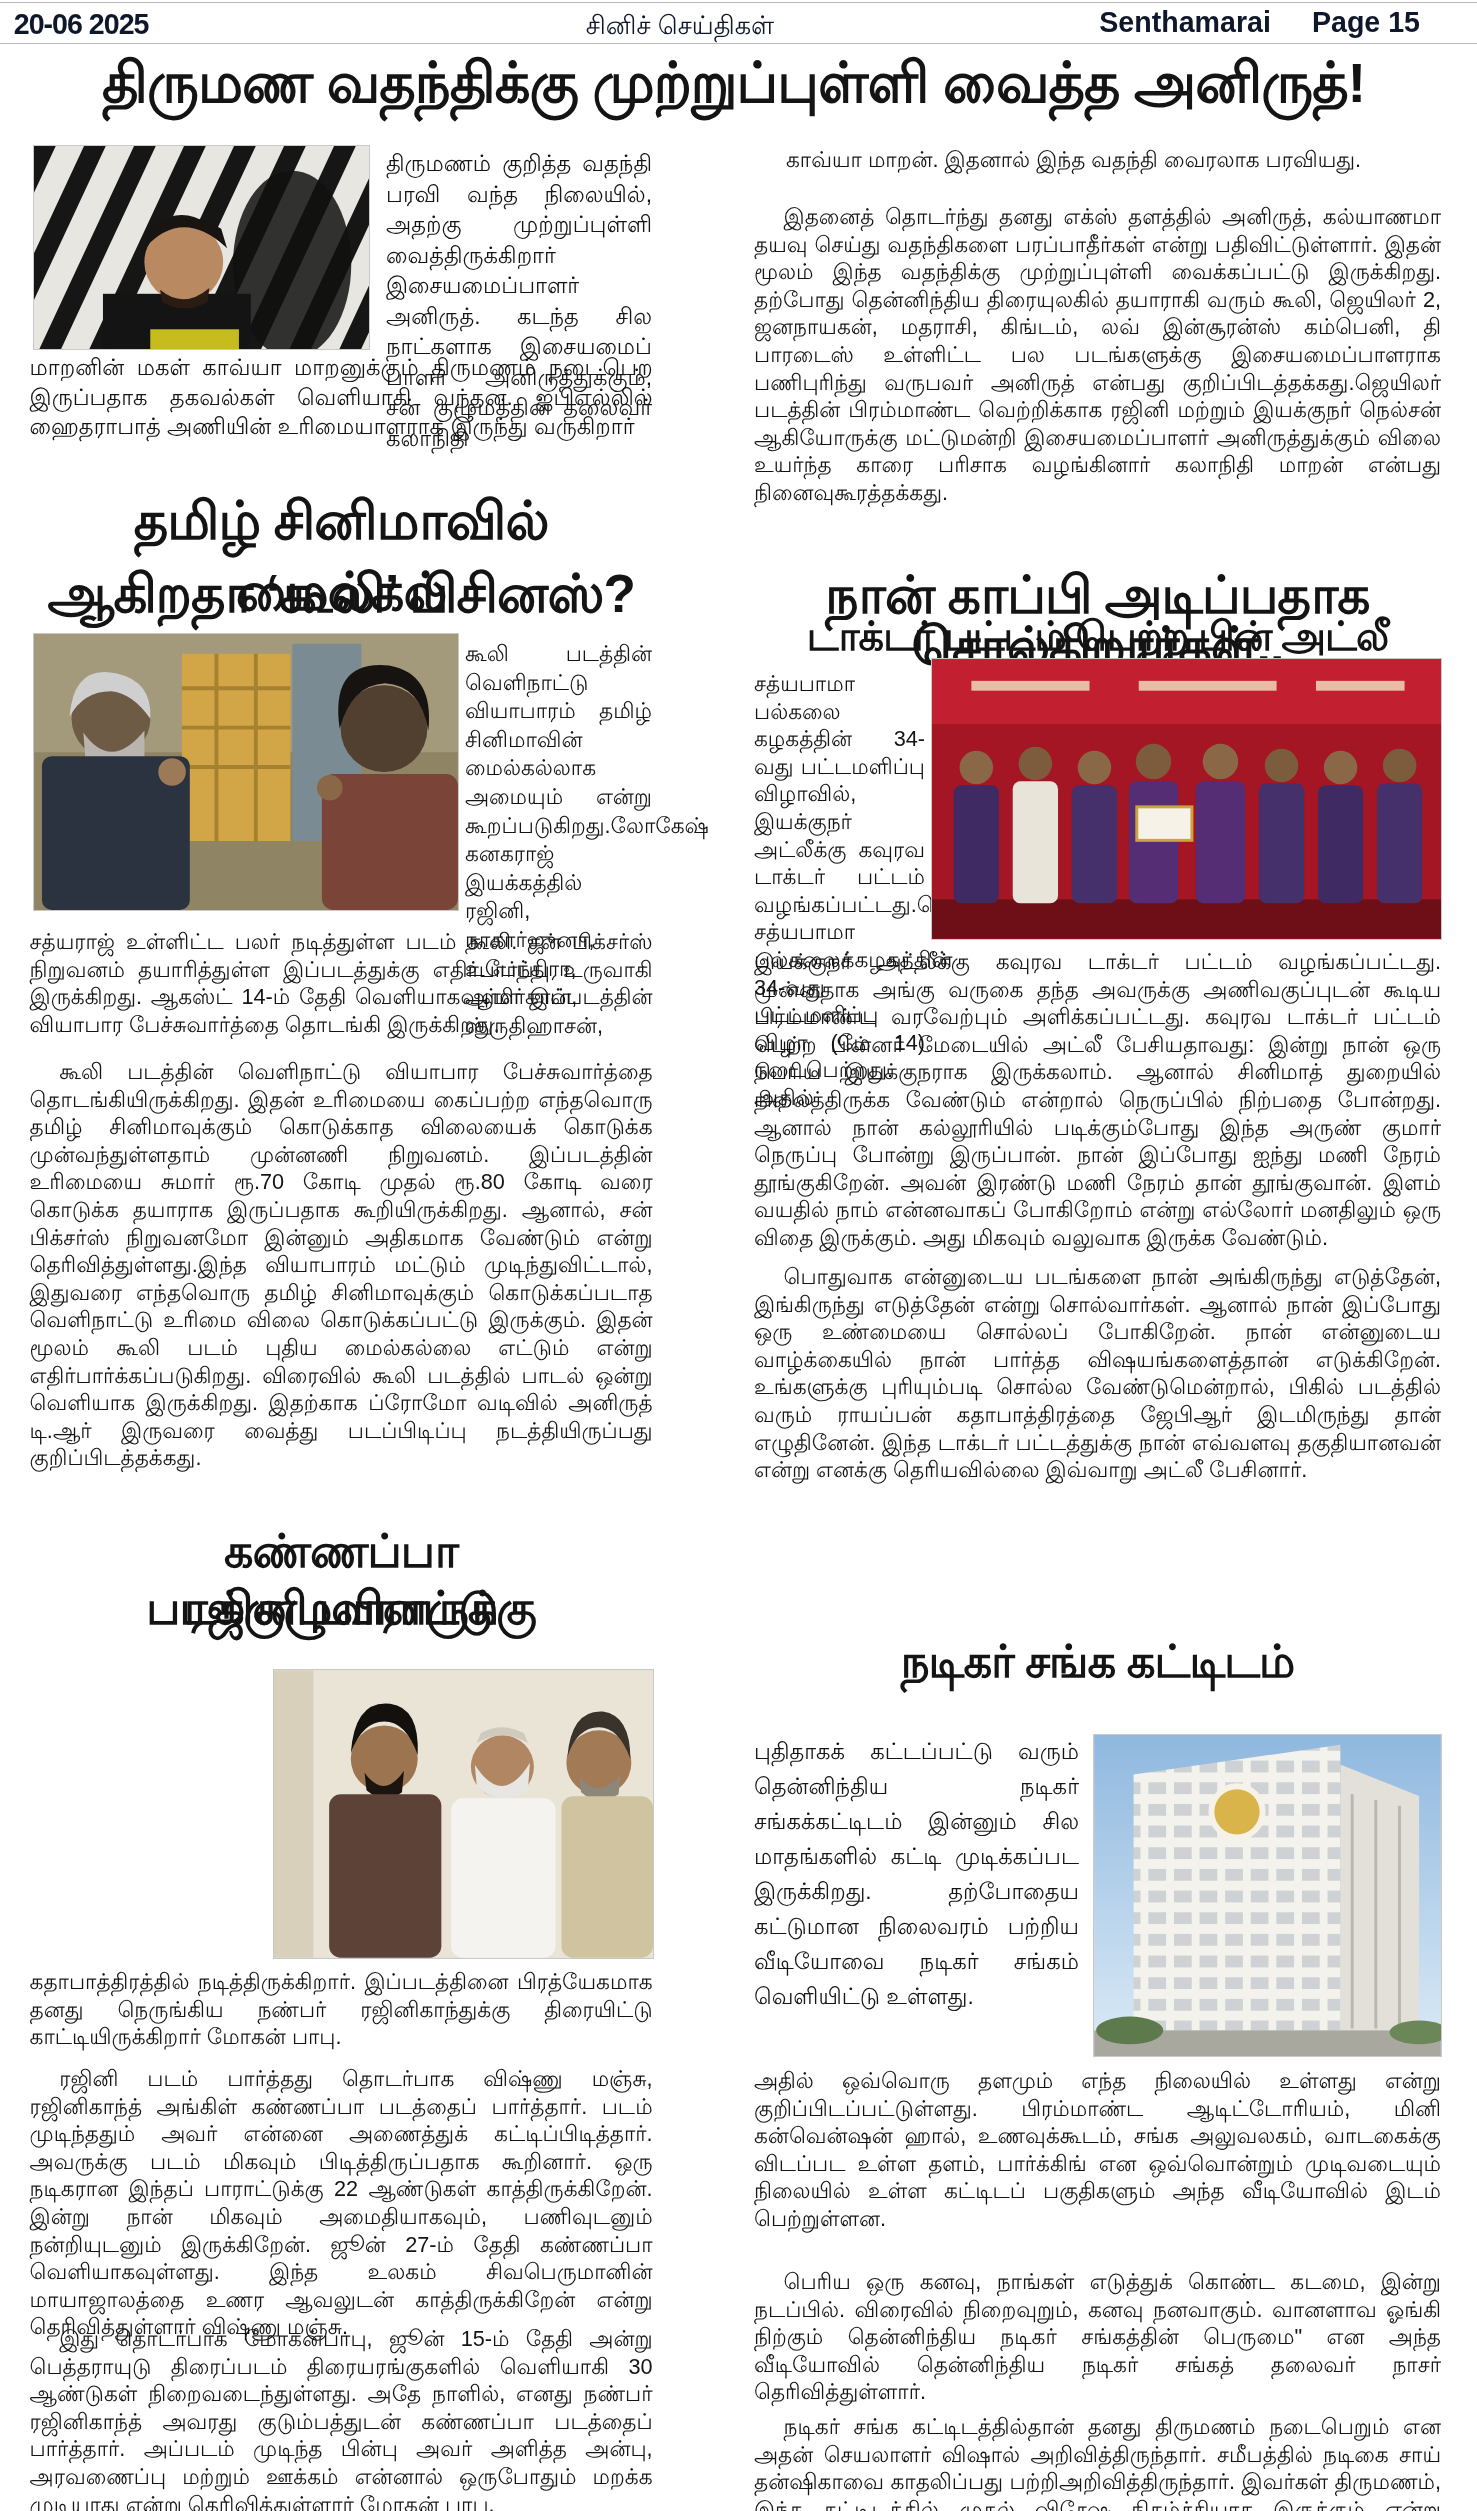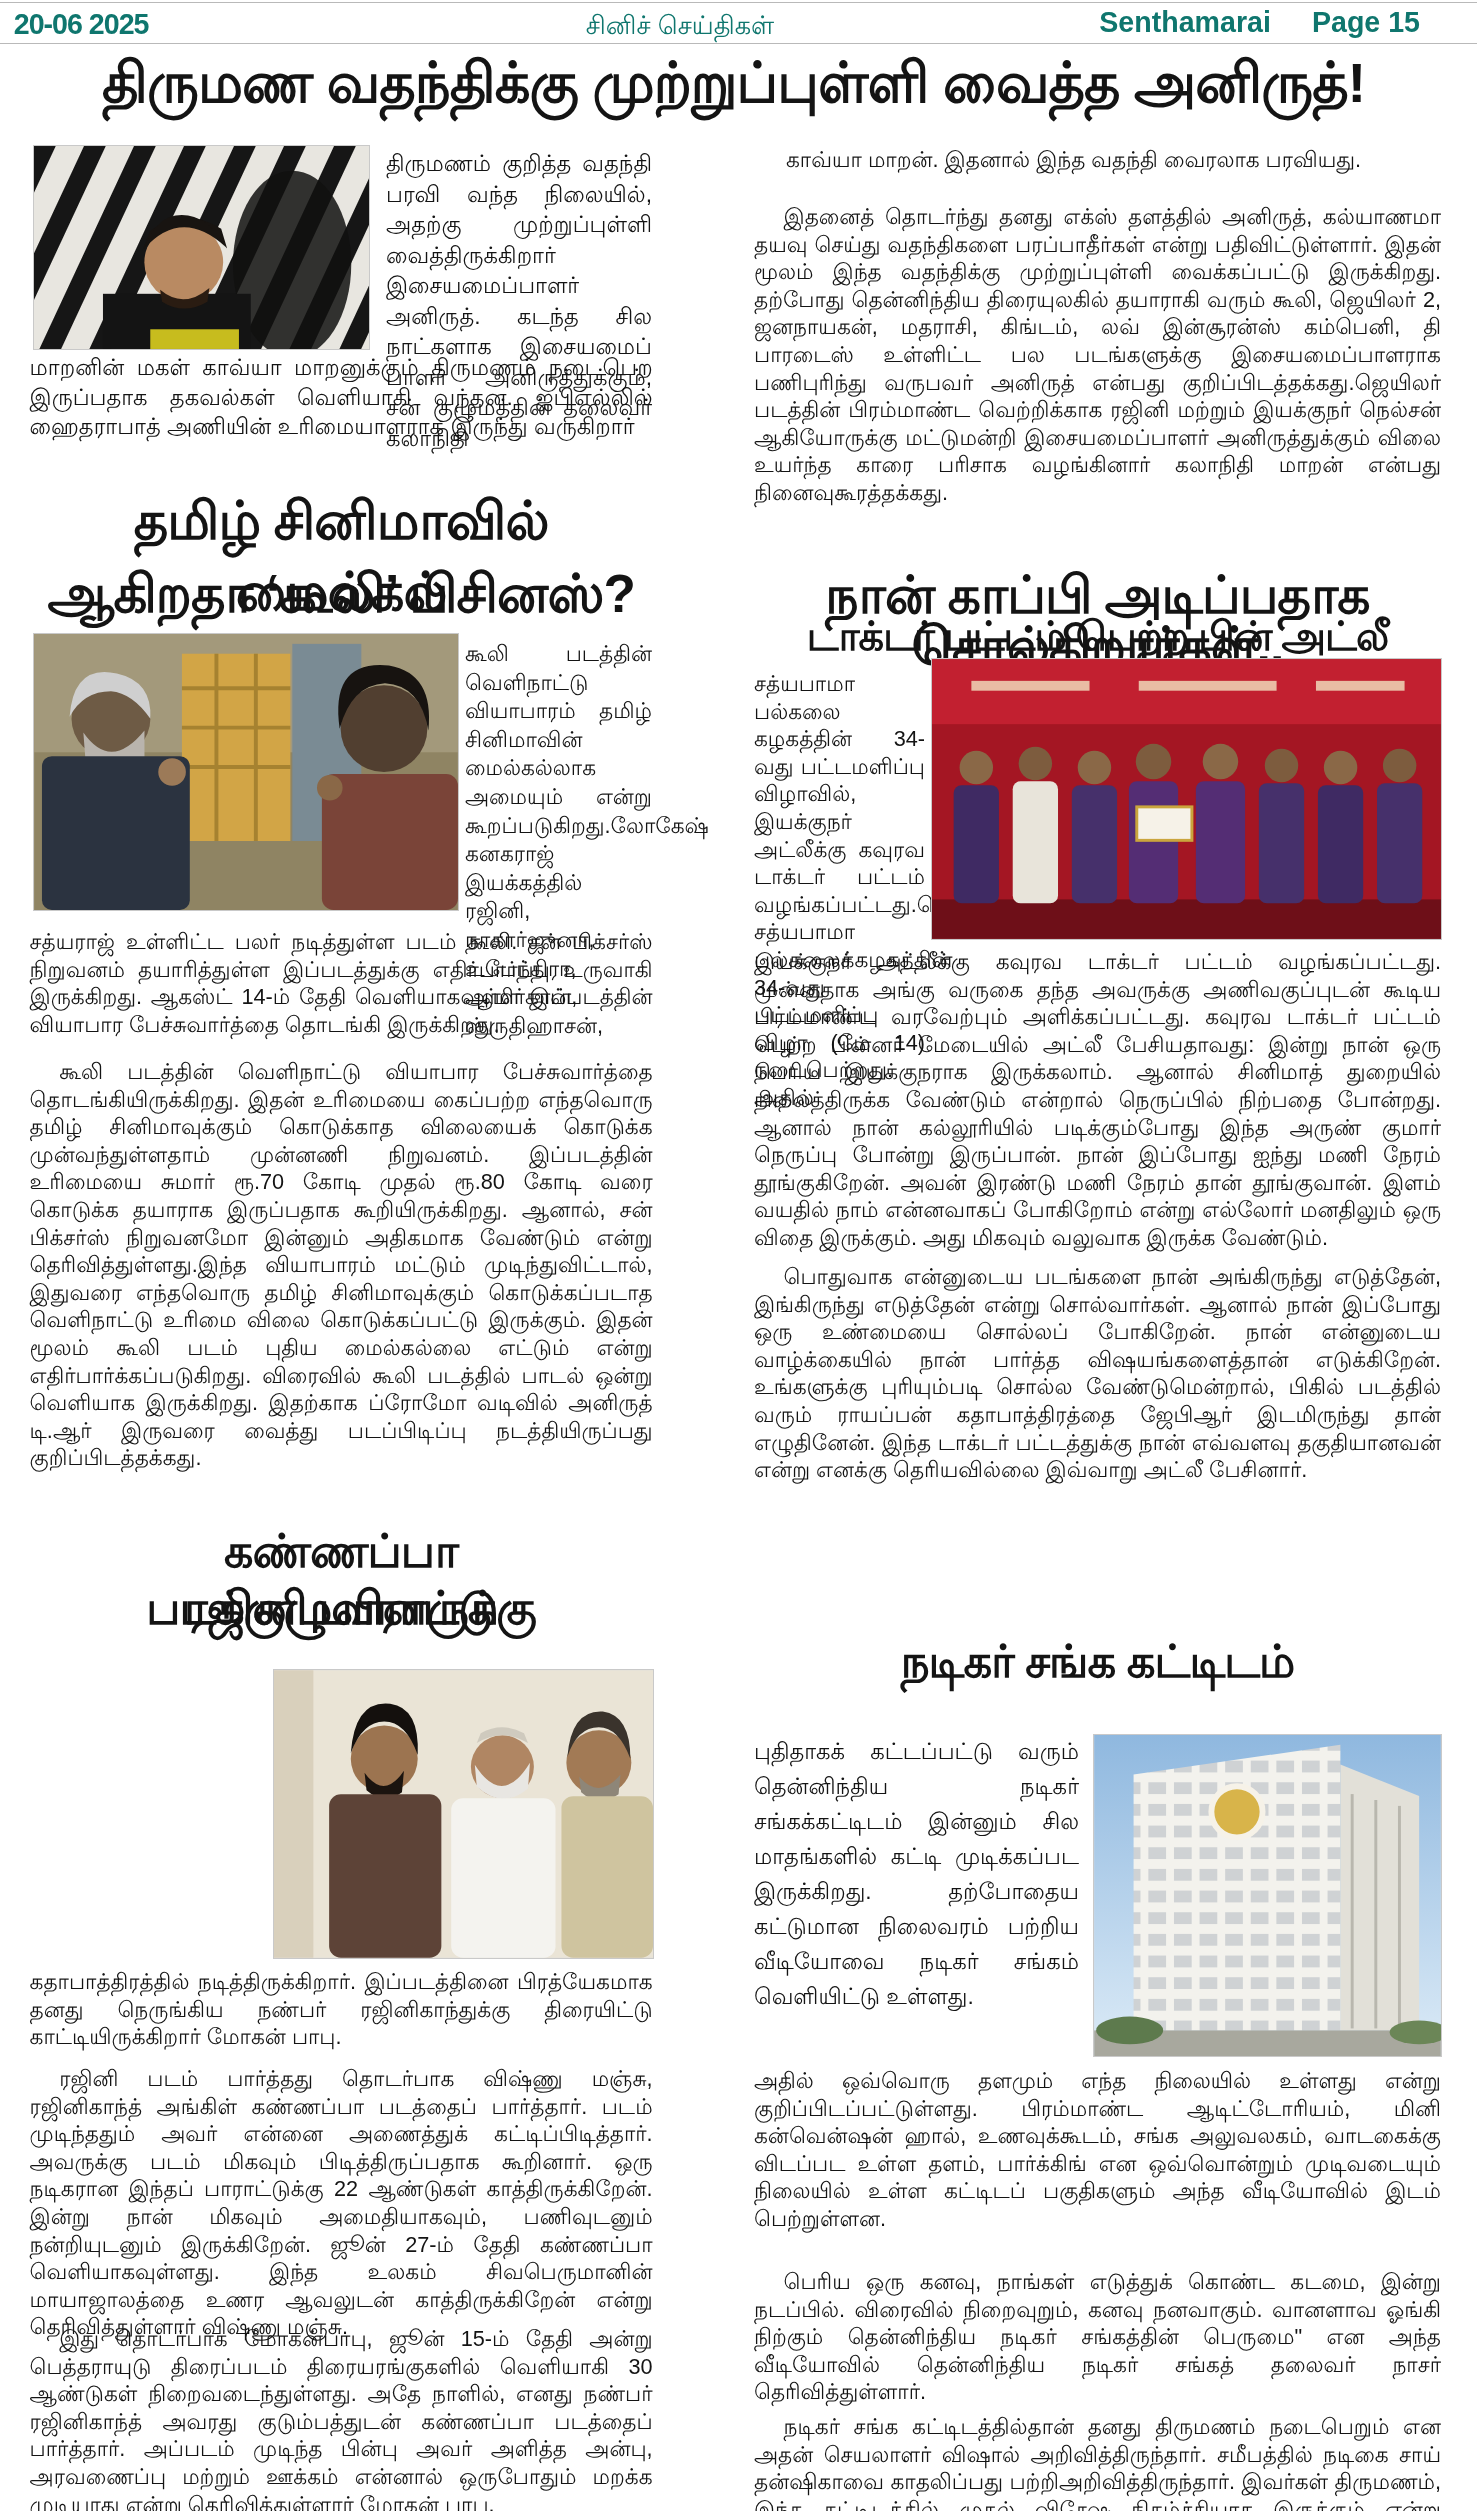--- a/index.html
+++ b/index.html
@@ -1,19 +1,19 @@
 <!DOCTYPE html>
 <html><head>
 <meta charset="utf-8">
 <style>
   html,body{margin:0;padding:0;background:#777;}
   .page{position:relative;width:1478px;height:2512px;background:#ffffff;overflow:hidden;
         font-family:"Liberation Sans","DejaVu Sans",sans-serif;color:#141414;}
   .abs{position:absolute;}
-  .red{color:#0f766e;}
+  .red{color:#0f172a;}
   .rule{position:absolute;left:0;width:1478px;height:1px;background:#b9b9b9;}
   .hdr-date{font-size:28.6px;font-weight:bold;letter-spacing:-1px;}
   .hdr-title{font-size:25.6px;text-align:center;}
   .hdr-right{font-size:28.6px;font-weight:bold;text-align:right;letter-spacing:0;}
   .hdr-right span{margin-left:41px;}
   .h1{font-size:56px;font-weight:bold;text-align:center;letter-spacing:-1px;line-height:75px;white-space:nowrap;}
   .h2{font-weight:bold;text-align:center;letter-spacing:-1px;}
   .body-t{font-size:21.7px;line-height:27.6px;text-align:justify;}
   .side-t{font-size:21.7px;line-height:30.5px;text-align:justify;}
   .indent{text-indent:29.6px;}

